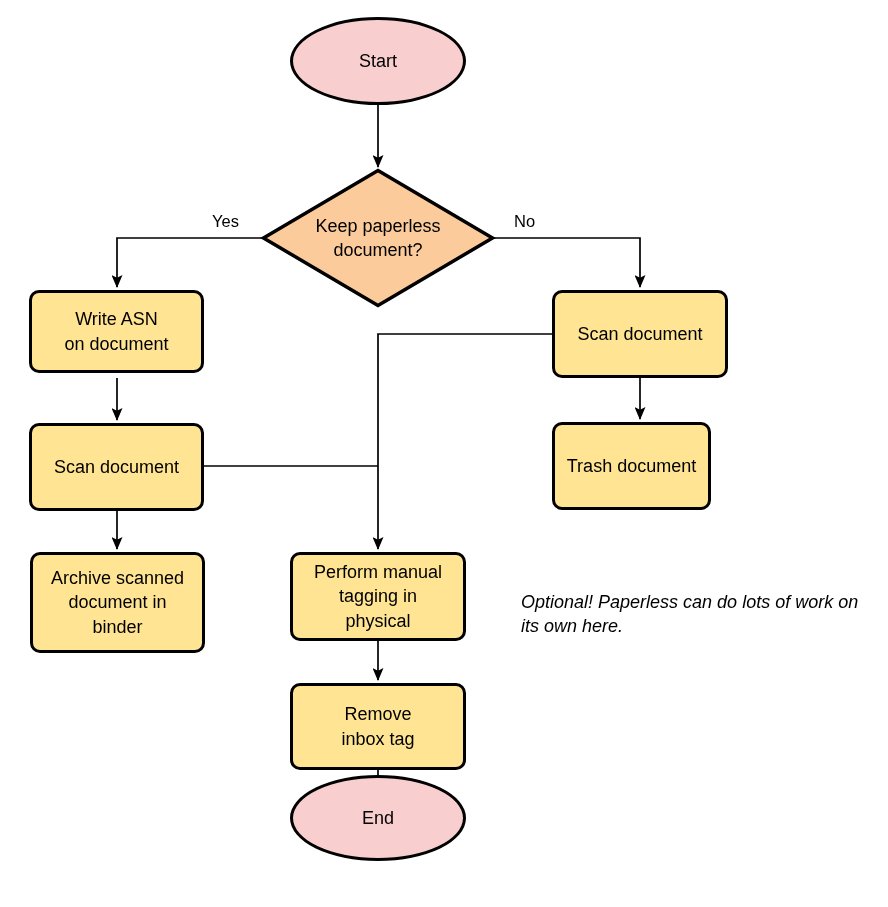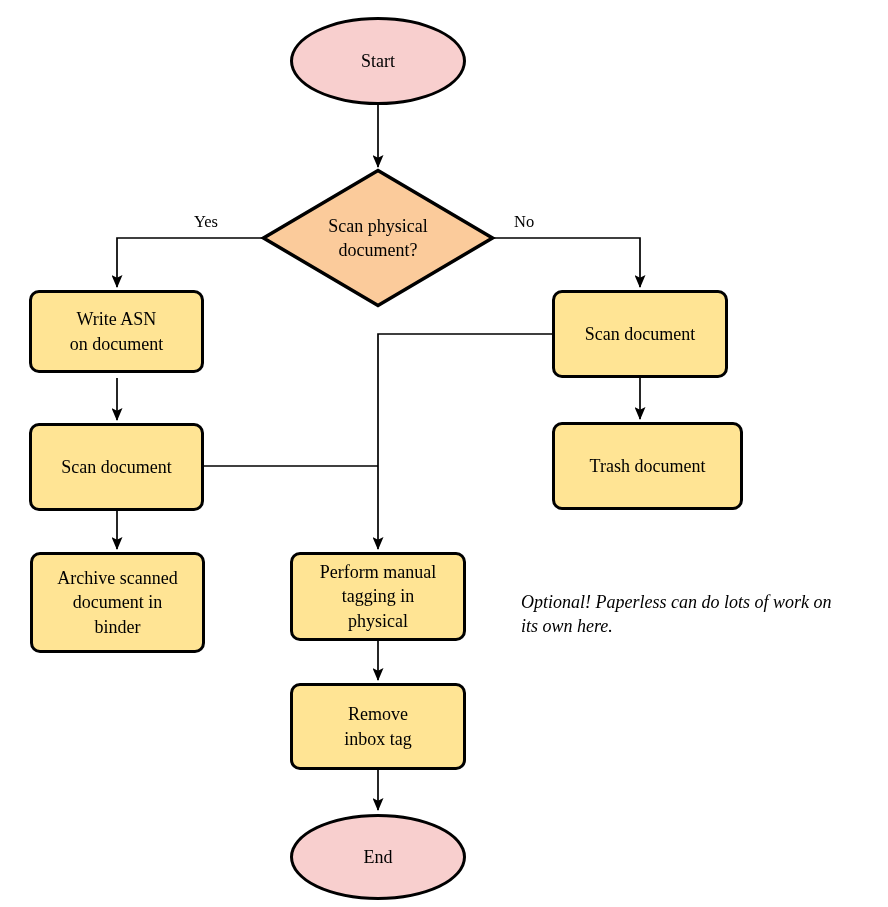--- a/index.html
+++ b/index.html
@@ -1,21 +1,21 @@
 <!DOCTYPE html>
 <html style="--node-pink: #F8CFCE; --node-orange: #FBCB9B; --node-yellow: #FFE494; --stroke: #000000; --background: #FFFFFF;"><head>
 <meta charset="utf-8">
 <style>
   html, body { margin: 0; padding: 0; background: #ffffff; }
   #canvas {
     position: relative;
     width: 888px;
     height: 907px;
     background: #ffffff;
-    font-family: Liberation Serif, serif;
+    font-family: Liberation Sans, sans-serif;
     color: #000000;
     overflow: hidden;
   }
   #edge-layer {
     position: absolute;
     left: 0; top: 0;
     width: 888px; height: 907px;
   }
   #edge-layer path.edge {
     fill: none;
@@ -105,45 +105,45 @@
     <path class="edge" d="M378,641 L378,680" marker-end="url(#arrowhead)"></path>
     <path class="edge" d="M378,770 L378,810" marker-end="url(#arrowhead)"></path>
   </svg>
 
   <div class="node terminator" style="left:290px; top:17px; width:176px; height:88px;">Start</div>
 
   <div class="diamond-wrap" style="left:261px; top:168px; width:234px; height:140px;">
     <svg viewBox="0 0 234 140" preserveAspectRatio="none">
       <polygon points="117,2.5 231.5,70 117,137.5 2.5,70"></polygon>
     </svg>
-    <div class="diamond-label">Scan physical
+    <div class="diamond-label">Keep paperless
 document?</div>
   </div>
 
-  <div class="edge-label" style="left:192px; top:212px;">Yes</div>
+  <div class="edge-label" style="left:210px; top:212px;">Yes</div>
   <div class="edge-label" style="left:512px; top:212px;">No</div>
 
   <div class="node process" style="left:29px; top:290px; width:175px; height:83px;">Write ASN
 on document</div>
 
   <div class="node process" style="left:29px; top:423px; width:175px; height:88px;">Scan document</div>
 
   <div class="node process" style="left:30px; top:552px; width:175px; height:101px;">Archive scanned
 document in
 binder</div>
 
   <div class="node process" style="left:552px; top:290px; width:176px; height:88px;">Scan document</div>
 
-  <div class="node process" style="left:552px; top:422px; width:191px; height:88px;">Trash document</div>
+  <div class="node process" style="left:552px; top:422px; width:159px; height:88px;">Trash document</div>
 
   <div class="node process" style="left:290px; top:552px; width:176px; height:89px;">Perform manual
 tagging in
 physical</div>
 
   <div class="annotation" style="left:481px; top:591px; width:404px;">Optional! Paperless can do lots of work on
 its own here.</div>
 
   <div class="node process" style="left:290px; top:683px; width:176px; height:87px;border-radius:10px;">Remove
 inbox tag</div>
 
-  <div class="node terminator" style="left:290px; top:814px; width:176px; height:86px;">End</div>
+  <div class="node terminator" style="left:290px; top:775px; width:176px; height:86px;">End</div>
 
 </div>
 
 </body></html>

